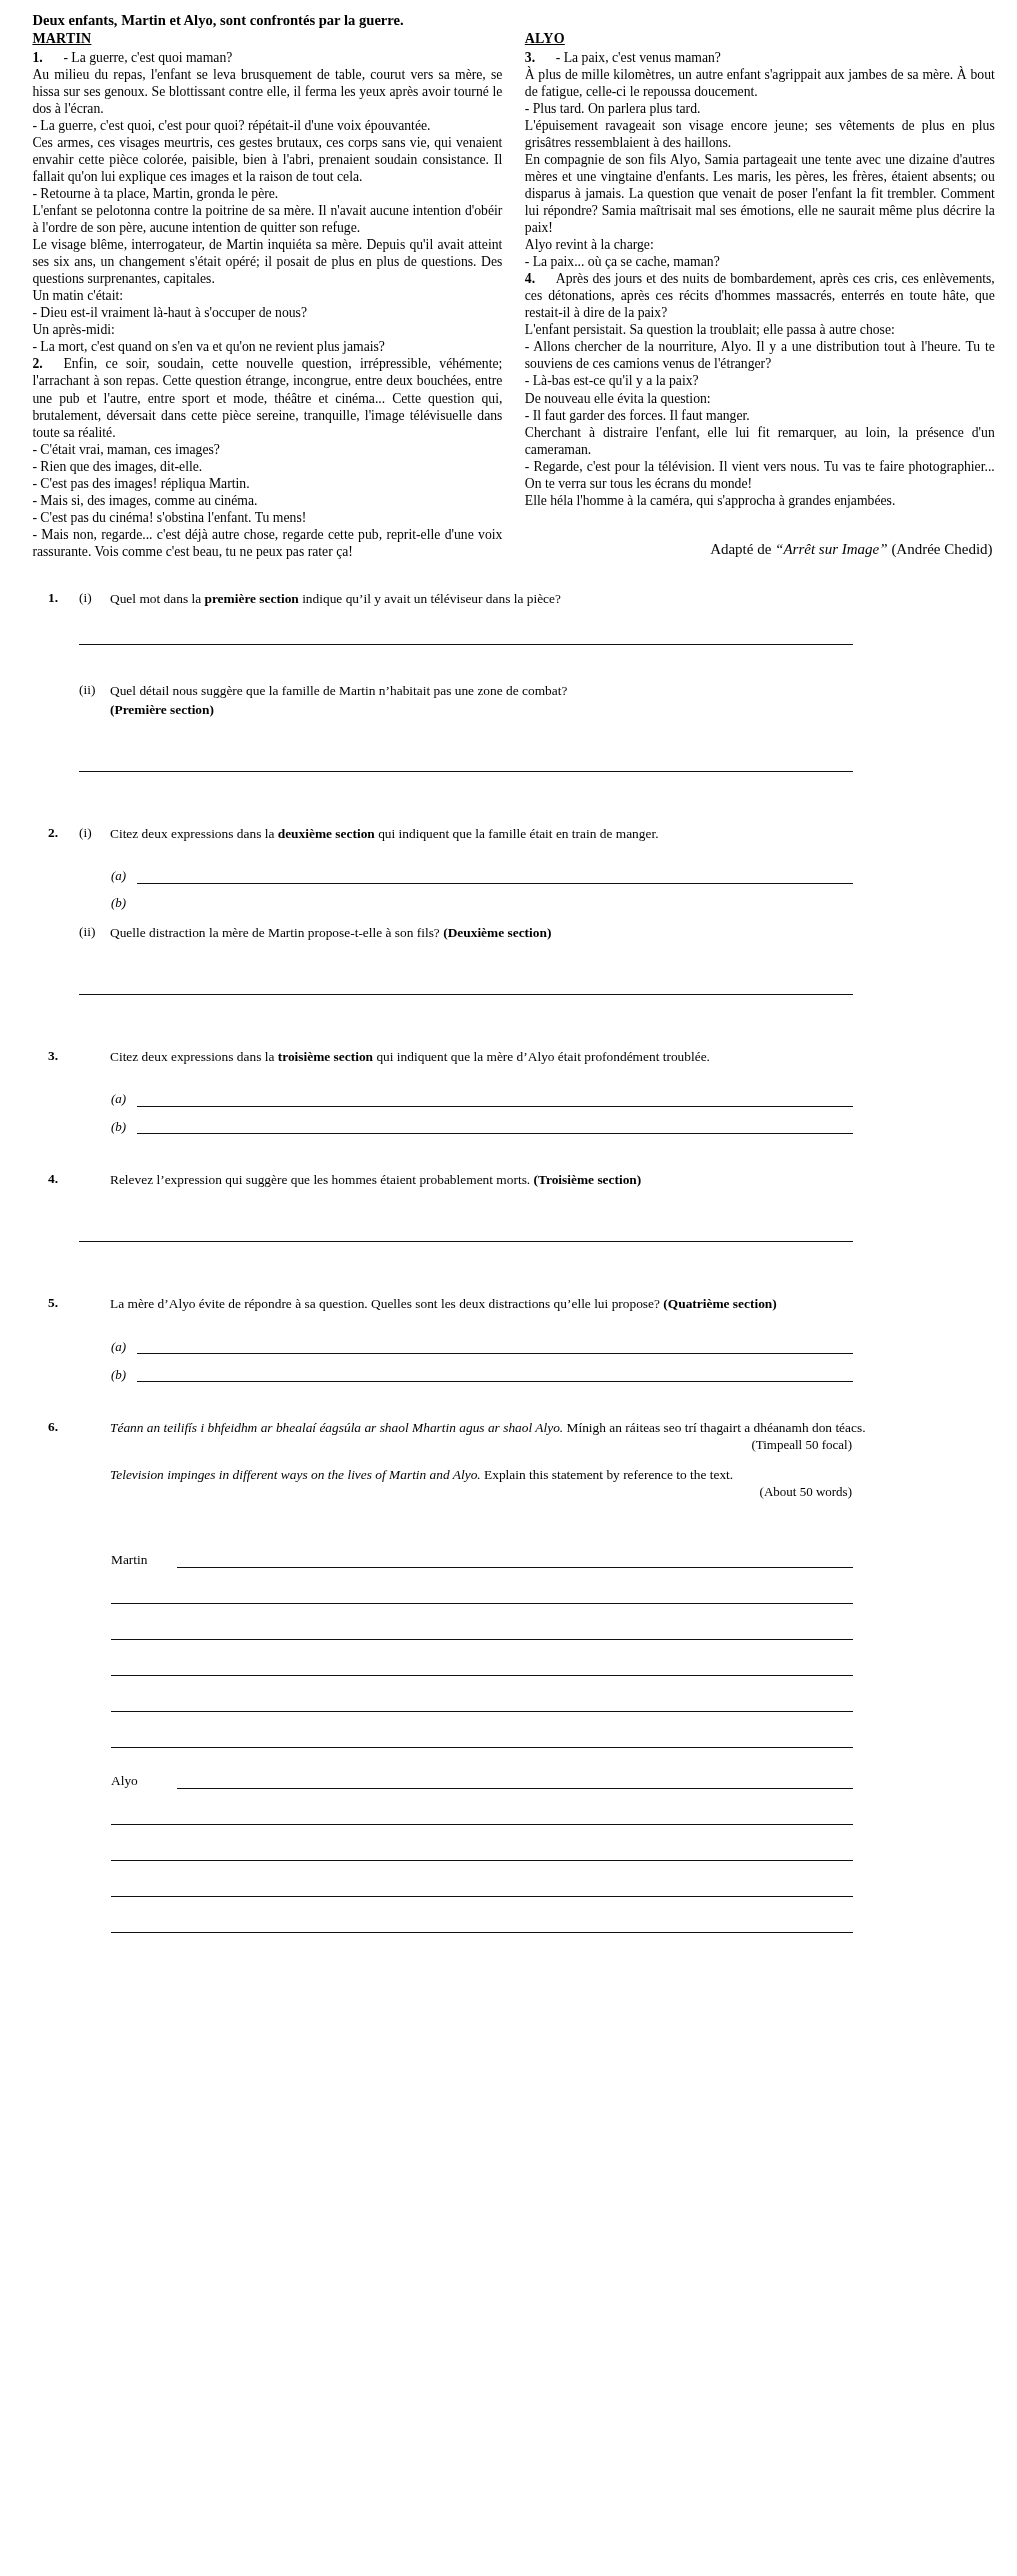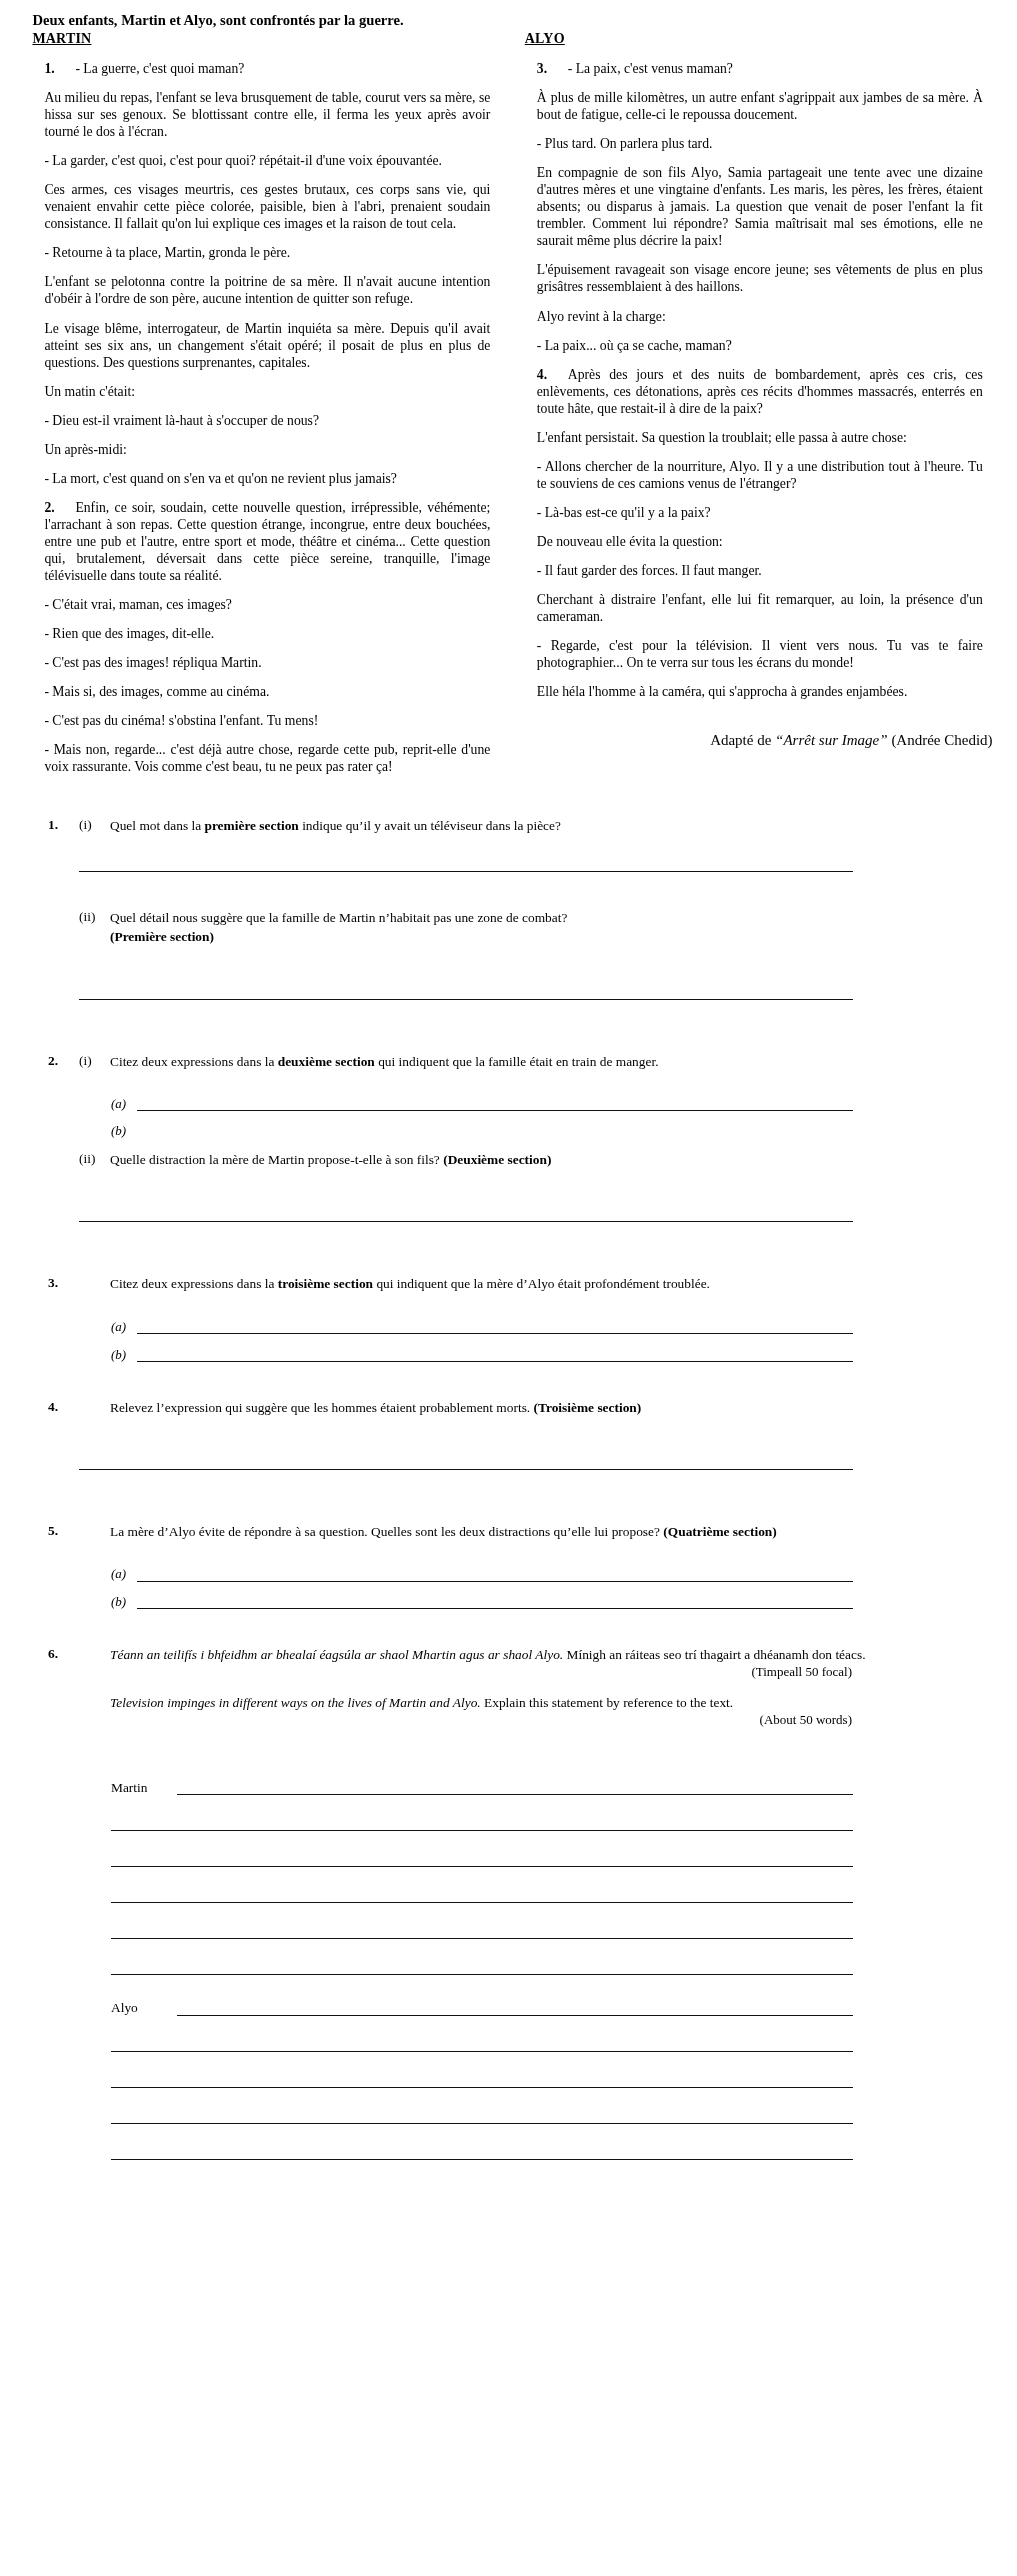--- a/index.html
+++ b/index.html
@@ -45,21 +45,21 @@
     font-weight: bold;
     text-decoration: underline;
     line-height: 1.2;
     margin: 0 0 0.6px 0;
     letter-spacing: 0.2px;
   }
   .para {
     font-size: 13.7px;
     line-height: 1.245;
     text-align: justify;
-    margin: 12px;
+    margin: 0;
     hyphens: auto;
     -webkit-hyphens: auto;
   }
   .para.nojust { text-align: left; }
   .para .num {
     font-weight: bold;
     display: inline-block;
     min-width: 31px;
   }
   .attribution {
@@ -173,21 +173,21 @@
 
   <div class="passage-title">Deux enfants, Martin et Alyo, sont confrontés par la guerre.</div>
 
   <div class="passage-cols">
 
     <div class="col">
       <div class="col-head">MARTIN</div>
 
       <p class="para nojust"><span class="num">1.</span><span>- La guerre, c'est quoi maman?</span></p>
       <p class="para">Au milieu du repas, l'enfant se leva brusquement de table, courut vers sa mère, se hissa sur ses genoux. Se blottissant contre elle, il ferma les yeux après avoir tourné le dos à l'écran.</p>
-      <p class="para">- La garder, c'est quoi, c'est pour quoi? répétait-il d'une voix épouvantée.</p>
+      <p class="para">- La guerre, c'est quoi, c'est pour quoi? répétait-il d'une voix épouvantée.</p>
       <p class="para">Ces armes, ces visages meurtris, ces gestes brutaux, ces corps sans vie, qui venaient envahir cette pièce colorée, paisible, bien à l'abri, prenaient soudain consistance. Il fallait qu'on lui explique ces images et la raison de tout cela.</p>
       <p class="para nojust">- Retourne à ta place, Martin, gronda le père.</p>
       <p class="para">L'enfant se pelotonna contre la poitrine de sa mère. Il n'avait aucune intention d'obéir à l'ordre de son père, aucune intention de quitter son refuge.</p>
       <p class="para">Le visage blême, interrogateur, de Martin inquiéta sa mère. Depuis qu'il avait atteint ses six ans, un changement s'était opéré; il posait de plus en plus de questions. Des questions surprenantes, capitales.</p>
       <p class="para nojust">Un matin c'était:</p>
       <p class="para nojust">- Dieu est-il vraiment là-haut à s'occuper de nous?</p>
       <p class="para nojust">Un après-midi:</p>
       <p class="para">- La mort, c'est quand on s'en va et qu'on ne revient plus jamais?</p>
       <p class="para"><span class="num">2.</span><span>Enfin, ce soir, soudain, cette nouvelle question, irrépressible, véhémente; l'arrachant à son repas. Cette question étrange, incongrue, entre deux bouchées, entre une pub et l'autre, entre sport et mode, théâtre et cinéma... Cette question qui, brutalement, déversait dans cette pièce sereine, tranquille, l'image télévisuelle dans toute sa réalité.</span></p>
       <p class="para nojust">- C'était vrai, maman, ces images?</p>
@@ -197,22 +197,22 @@
       <p class="para nojust">- C'est pas du cinéma! s'obstina l'enfant. Tu mens!</p>
       <p class="para">- Mais non, regarde... c'est déjà autre chose, regarde cette pub, reprit-elle d'une voix rassurante. Vois comme c'est beau, tu ne peux pas rater ça!</p>
     </div>
 
     <div class="col">
       <div class="col-head">ALYO</div>
 
       <p class="para nojust"><span class="num">3.</span><span>- La paix, c'est venus maman?</span></p>
       <p class="para">À plus de mille kilomètres, un autre enfant s'agrippait aux jambes de sa mère. À bout de fatigue, celle-ci le repoussa doucement.</p>
       <p class="para nojust">- Plus tard. On parlera plus tard.</p>
+      <p class="para">L'épuisement ravageait son visage encore jeune; ses vêtements de plus en plus grisâtres ressemblaient à des haillons.</p>
       <p class="para">En compagnie de son fils Alyo, Samia partageait une tente avec une dizaine d'autres mères et une vingtaine d'enfants. Les maris, les pères, les frères, étaient absents; ou disparus à jamais. La question que venait de poser l'enfant la fit trembler. Comment lui répondre? Samia maîtrisait mal ses émotions, elle ne saurait même plus décrire la paix!</p>
-      <p class="para">L'épuisement ravageait son visage encore jeune; ses vêtements de plus en plus grisâtres ressemblaient à des haillons.</p>
       <p class="para nojust">Alyo revint à la charge:</p>
       <p class="para nojust">- La paix... où ça se cache, maman?</p>
       <p class="para"><span class="num">4.</span><span>Après des jours et des nuits de bombardement, après ces cris, ces enlèvements, ces détonations, après ces récits d'hommes massacrés, enterrés en toute hâte, que restait-il à dire de la paix?</span></p>
       <p class="para">L'enfant persistait. Sa question la troublait; elle passa à autre chose:</p>
       <p class="para">- Allons chercher de la nourriture, Alyo. Il y a une distribution tout à l'heure. Tu te souviens de ces camions venus de l'étranger?</p>
       <p class="para nojust">- Là-bas est-ce qu'il y a la paix?</p>
       <p class="para nojust">De nouveau elle évita la question:</p>
       <p class="para nojust">- Il faut garder des forces. Il faut manger.</p>
       <p class="para">Cherchant à distraire l'enfant, elle lui fit remarquer, au loin, la présence d'un cameraman.</p>
       <p class="para">- Regarde, c'est pour la télévision. Il vient vers nous. Tu vas te faire photographier... On te verra sur tous les écrans du monde!</p>

